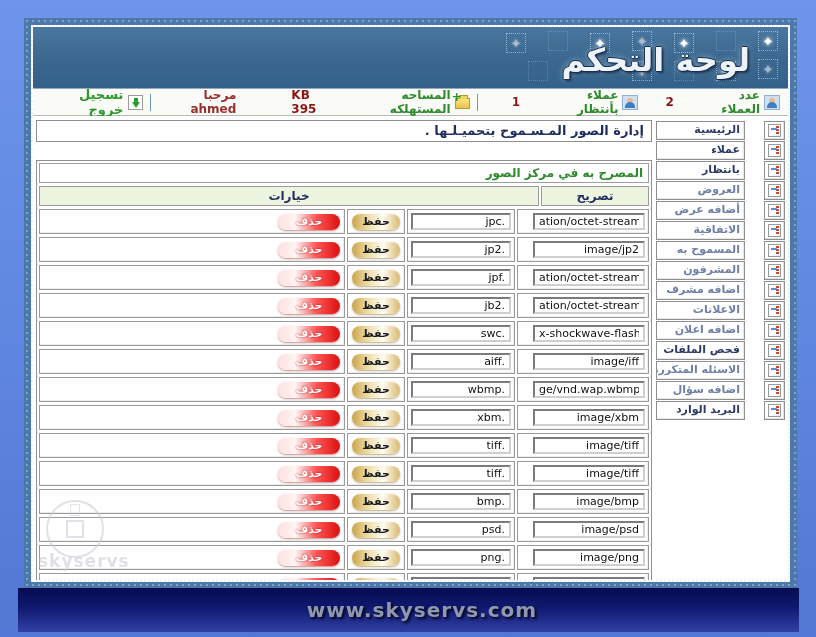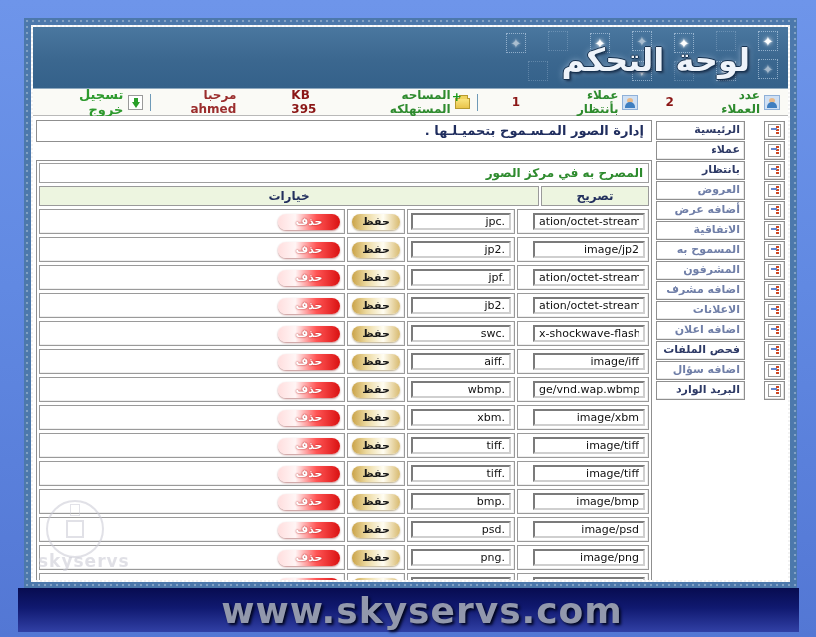--- a/index.html
+++ b/index.html
@@ -114,21 +114,21 @@
     background:linear-gradient(90deg,#caa348 0%, #ecd9a0 30%, #fffdf2 65%, #d8ba6f 100%);
     box-shadow:0 1px 2px rgba(100,70,0,.45); }
   .btn-del{ width:62px; color:#fff; text-shadow:0 0 2px #a00;
     background:linear-gradient(90deg,#ffdede 0%, #fff5f5 28%, #f55 62%, #d91111 100%);
     box-shadow:0 1px 2px rgba(120,0,0,.45); }
 
   
   .footer-band{ position:absolute; left:18px; right:17px; top:588px; height:44px; z-index:60;
     background:linear-gradient(180deg,#070c50 0%, #101970 45%, #3140a5 100%);
     display:flex; align-items:center; justify-content:center; }
-  .footer-text{ font-size:36px; font-weight:bold; color:#9298ac; letter-spacing:1px;
+  .footer-text{ font-size:20px; font-weight:bold; color:#9298ac; letter-spacing:1px;
     text-shadow:2px 2px 3px #01051e;margin-left:27px; }
   .wm-circle{ position:absolute; left:46px; top:500px; width:58px; height:58px; z-index:55;
     border:2px solid rgba(200,200,212,.55); border-radius:50%; }
   .wm-circle::before{ content:''; position:absolute; left:50%; top:50%;
     transform:translate(-50%,-50%); width:14px; height:14px; border:2px solid rgba(200,200,212,.55); }
   .wm-circle::after{ content:''; position:absolute; left:50%; top:2px;
     transform:translateX(-50%); width:8px; height:10px; border:1px solid rgba(200,200,212,.5); }
   .wm-text{ position:absolute; left:38px; top:551px; z-index:55; font-size:17px; font-weight:bold;
     color:rgba(198,198,210,.55); letter-spacing:1px; }
 </style>
@@ -263,20 +263,26 @@
               <div class="side-text-cell med">اضافه اعلان</div>
             </div>
 
             <div class="side-item">
               <div class="side-icon-cell">
                 <span class="note-icon"></span>
               </div>
               <div class="side-text-cell dark">فحص الملفات</div>
             </div>
 
+            <div class="side-item">
+              <div class="side-icon-cell">
+                <span class="note-icon"></span>
+              </div>
+              <div class="side-text-cell med">الاسئله المتكرره</div>
+            </div>
 
             <div class="side-item">
               <div class="side-icon-cell">
                 <span class="note-icon"></span>
               </div>
               <div class="side-text-cell med">اضافه سؤال</div>
             </div>
 
             <div class="side-item">
               <div class="side-icon-cell">

